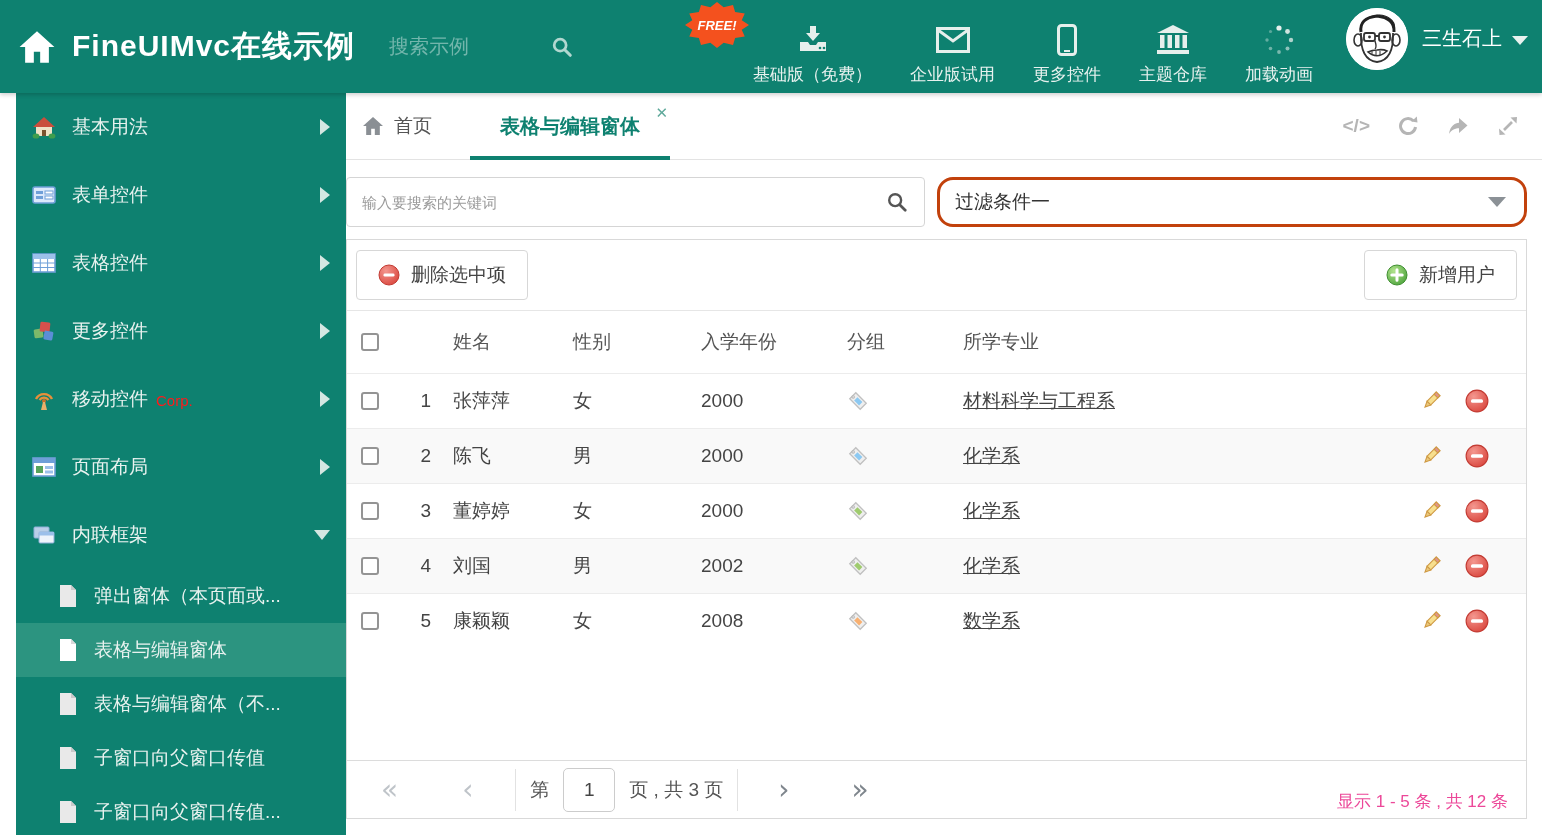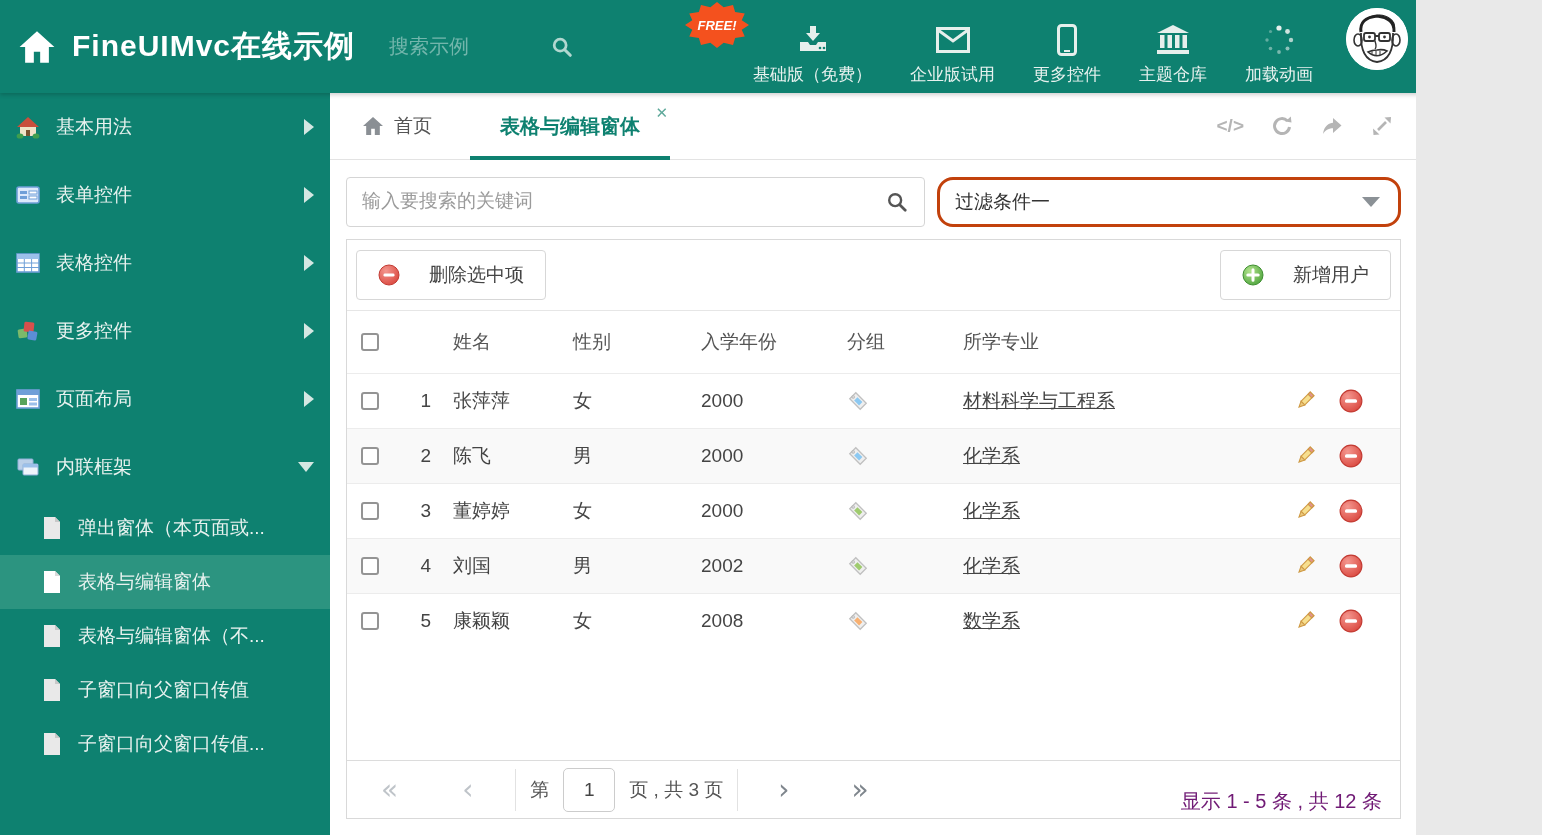--- a/index.html
+++ b/index.html
@@ -1,18 +1,18 @@
 <!DOCTYPE html>
 <html><head>
 <meta charset="utf-8">
 <style>
   * { box-sizing: border-box; }
   html,body { margin:0; padding:0; background:#e9e9e9; }
   body { font-family: "Liberation Sans", "DejaVu Sans", sans-serif; }
-  .app { position:relative; width:1416px; height:835px; background:#fff; overflow:hidden; }
+  .app { position:relative; width:1542px; height:835px; background:#fff; overflow:hidden; }
 
   
   .topbar { position:absolute; left:0; top:0; width:1542px; height:93px; background:#0E8170;
             display:flex; align-items:center; z-index:30; box-shadow:0 2px 4px rgba(0,0,0,.18); }
   .brand { display:flex; align-items:center; padding-left:18px; }
   .brand .logo-home { width:38px; height:36px; margin-right:16px; }
   .brand .title { color:#fff; font-size:30px; font-weight:bold; letter-spacing:1px; }
   .hsearch { display:flex; align-items:center; margin-left:32px; }
   .hsearch input { width:150px; background:transparent; border:none; outline:none;
                    font-size:20px; color:#fff; font-family:inherit; }
@@ -28,21 +28,21 @@
   .free-badge .fb-text { position:absolute; left:0; top:0; width:64px; height:46px; display:flex;
                          align-items:center; justify-content:center; color:#fff; font-size:13px;
                          font-weight:bold; font-style:italic; }
   .huser { display:flex; align-items:center; margin-left:14px; cursor:pointer; padding-top:0; }
   .avatar { width:62px; height:62px; border-radius:50%; background:#fff; overflow:hidden; flex:0 0 auto; }
   .huser .uname { color:#fff; font-size:20px; margin-left:14px; white-space:nowrap; }
   .caret-down-sm { width:0; height:0; border-left:8px solid transparent; border-right:8px solid transparent;
                    border-top:9px solid #e8f2ef; margin-left:10px; margin-top:3px; }
 
   
-  .sidebar { position:absolute; left:0; top:93px; width:330px; bottom:0; background:#0E8170; z-index:20; }
+  .sidebar { position:absolute; left:16px; top:93px; width:330px; bottom:0; background:#0E8170; z-index:20; }
   .snav-item { height:68px; display:flex; align-items:center; padding:0 16px; cursor:pointer; color:#E8F2EF; }
   .snav-item .sicon { width:24px; height:24px; margin-right:16px; flex:0 0 auto; }
   .snav-item .slabel { font-size:19px; }
   .snav-item .corp { color:#ff1a1a; font-size:15px; margin-left:8px; margin-top:2px; }
   .snav-item .arr { margin-left:auto; }
   .tri-right { width:0; height:0; border-top:8px solid transparent; border-bottom:8px solid transparent;
                border-left:10px solid #d4e7e2; }
   .tri-down { width:0; height:0; border-left:8px solid transparent; border-right:8px solid transparent;
               border-top:10px solid #d4e7e2; }
   .ssub-item { height:54px; display:flex; align-items:center; padding:0 16px 0 42px; cursor:pointer; color:#E8F2EF; }
@@ -61,35 +61,35 @@
   .tab.active::after { content:""; position:absolute; left:0; right:0; bottom:-1px; height:4px; background:#0E8170; }
   .tab .tclose { position:absolute; top:12px; right:2px; color:#5FA99B; font-size:15px; font-weight:bold; line-height:1; cursor:pointer; }
   .tabtools { margin-left:auto; display:flex; align-items:center; padding-right:22px; }
   .tabtools .ticon { margin-left:26px; cursor:pointer; color:#b5b5b5; font-size:19px; font-weight:bold; display:flex; align-items:center; }
   .tabtools svg { width:24px; height:24px; }
 
   .content { padding:17px 15px 0 16px; }
   .filter-row { display:flex; gap:12px; }
   .search-box { flex:0 0 579px; height:50px; border:1px solid #d5d5d5; border-radius:4px;
                 display:flex; align-items:center; background:#fff; }
-  .search-box input { flex:1; border:none; outline:none; font-size:19px; color:#333; padding:0 0 0 15px;
-                      font-family:Liberation Mono, monospace; background:transparent; }
+  .search-box input { flex:1; border:none; outline:none; font-size:15px; color:#333; padding:0 0 0 15px;
+                      font-family:Liberation Sans, sans-serif; background:transparent; }
   .search-box input::placeholder { color:#9b9b9b; }
   .search-box .mag2 { width:22px; height:22px; margin-right:16px; flex:0 0 auto; }
   .select-box { flex:1; height:50px; border:3px solid #c2410c; border-radius:16px; display:flex;
                 align-items:center; cursor:pointer; background:#fff; }
   .select-box .sval { font-size:19px; color:#333; padding-left:15px; }
   .select-box .scaret { margin-left:auto; margin-right:18px; width:0; height:0;
                         border-left:9px solid transparent; border-right:9px solid transparent;
                         border-top:10px solid #8b9196; }
 
   .grid-panel { position:relative; margin-top:12px; height:580px; border:1px solid #d9d9d9; background:#fff; }
   .grid-toolbar { display:flex; justify-content:space-between; align-items:center; padding:10px 9px;
                   border-bottom:1px solid #e6e6e6; }
-  .gbtn { display:inline-flex; align-items:center; gap:29px; height:50px; padding:0 21px;
+  .gbtn { display:inline-flex; align-items:center; gap:11px; height:50px; padding:0 21px;
           background:#fff; border:1px solid #d7d7d7; border-radius:4px; font-size:19px; color:#444;
           cursor:pointer; font-family:inherit; }
   .gbtn svg { width:22px; height:22px; }
 
   table.grid { width:100%; border-collapse:collapse; table-layout:fixed; }
   table.grid td, table.grid th { vertical-align:middle; font-weight:normal; text-align:left; }
   thead tr { height:62px; }
   tbody tr { height:55px; border-top:1px solid #ececec; }
   tbody tr:nth-child(even) { background:#f9f9f9; }
   th { color:#555; font-size:19px; }
@@ -111,21 +111,21 @@
   .pgbtn.disabled { color:#bfc4c9; }
   .pgbtn.enabled { color:#7f868d; }
   .pg-first { margin-left:34px; }
   .pg-prev  { margin-left:64px; }
   .pg-vline { width:1px; height:42px; background:#e2e2e2; margin-left:42px; }
   .pg-label { font-size:19px; color:#555; margin-left:14px; }
   .pg-input { width:52px; height:44px; margin-left:14px; border:1px solid #ccc; border-radius:5px;
               text-align:center; font-size:19px; color:#444; outline:none; font-family:inherit; }
   .pg-next { margin-left:40px; }
   .pg-last { margin-left:62px; }
-  .pg-summary { margin-left:auto; margin-right:18px; font-size:20px; color:#701a75;margin-top:24px; }
+  .pg-summary { margin-left:auto; margin-right:18px; font-size:17px; color:#ec4899;margin-top:24px; }
 </style>
 </head>
 <body>
 
 <div class="app">
 
   <header class="topbar">
     <div class="brand">
       <svg class="logo-home" viewBox="0 0 24 22">
         <path d="M12 1 L23 11 H19.5 V21 H14 V14 H10 V21 H4.5 V11 H1 Z" fill="#fff"></path>
@@ -277,20 +277,33 @@
     </div>
     <div class="snav-item">
       <span class="sicon">
         <svg viewBox="0 0 24 24" width="24" height="24">
           <rect x="2" y="10" width="9" height="9" rx="1.5" fill="#7cb96a" transform="rotate(-8 6 14)"></rect>
           <rect x="8" y="3" width="10" height="10" rx="1.5" fill="#d6504c" transform="rotate(6 13 8)"></rect>
           <rect x="12" y="12" width="9" height="9" rx="1.5" fill="#5b8ed6" transform="rotate(10 16 16)"></rect>
         </svg>
       </span>
       <span class="slabel">更多控件</span>
+      <span class="arr tri-right"></span>
+    </div>
+    <div class="snav-item">
+      <span class="sicon">
+        <svg viewBox="0 0 24 24" width="24" height="24">
+          <path d="M4 12 A9 9 0 0 1 20 12" fill="none" stroke="#e8903a" stroke-width="2.4"></path>
+          <path d="M7.5 13 A5.5 5.5 0 0 1 16.5 13" fill="none" stroke="#e8903a" stroke-width="2.2"></path>
+          <circle cx="12" cy="14" r="2" fill="#c96f2a"></circle>
+          <polygon points="11,15 13,15 15,23 9,23" fill="#e8b06a"></polygon>
+        </svg>
+      </span>
+      <span class="slabel">移动控件</span>
+      <span class="corp">Corp.</span>
       <span class="arr tri-right"></span>
     </div>
     <div class="snav-item">
       <span class="sicon">
         <svg viewBox="0 0 24 24" width="24" height="24">
           <rect x="1" y="3" width="22" height="18" fill="#fff" stroke="#6f9fd8" stroke-width="1.6"></rect>
           <rect x="1" y="3" width="22" height="5" fill="#6f9fd8"></rect>
           <rect x="4" y="11" width="7" height="7" fill="#57a35c"></rect>
           <rect x="13" y="11" width="8" height="3" fill="#9cc0ea"></rect>
           <rect x="13" y="15.5" width="8" height="3" fill="#9cc0ea"></rect>

